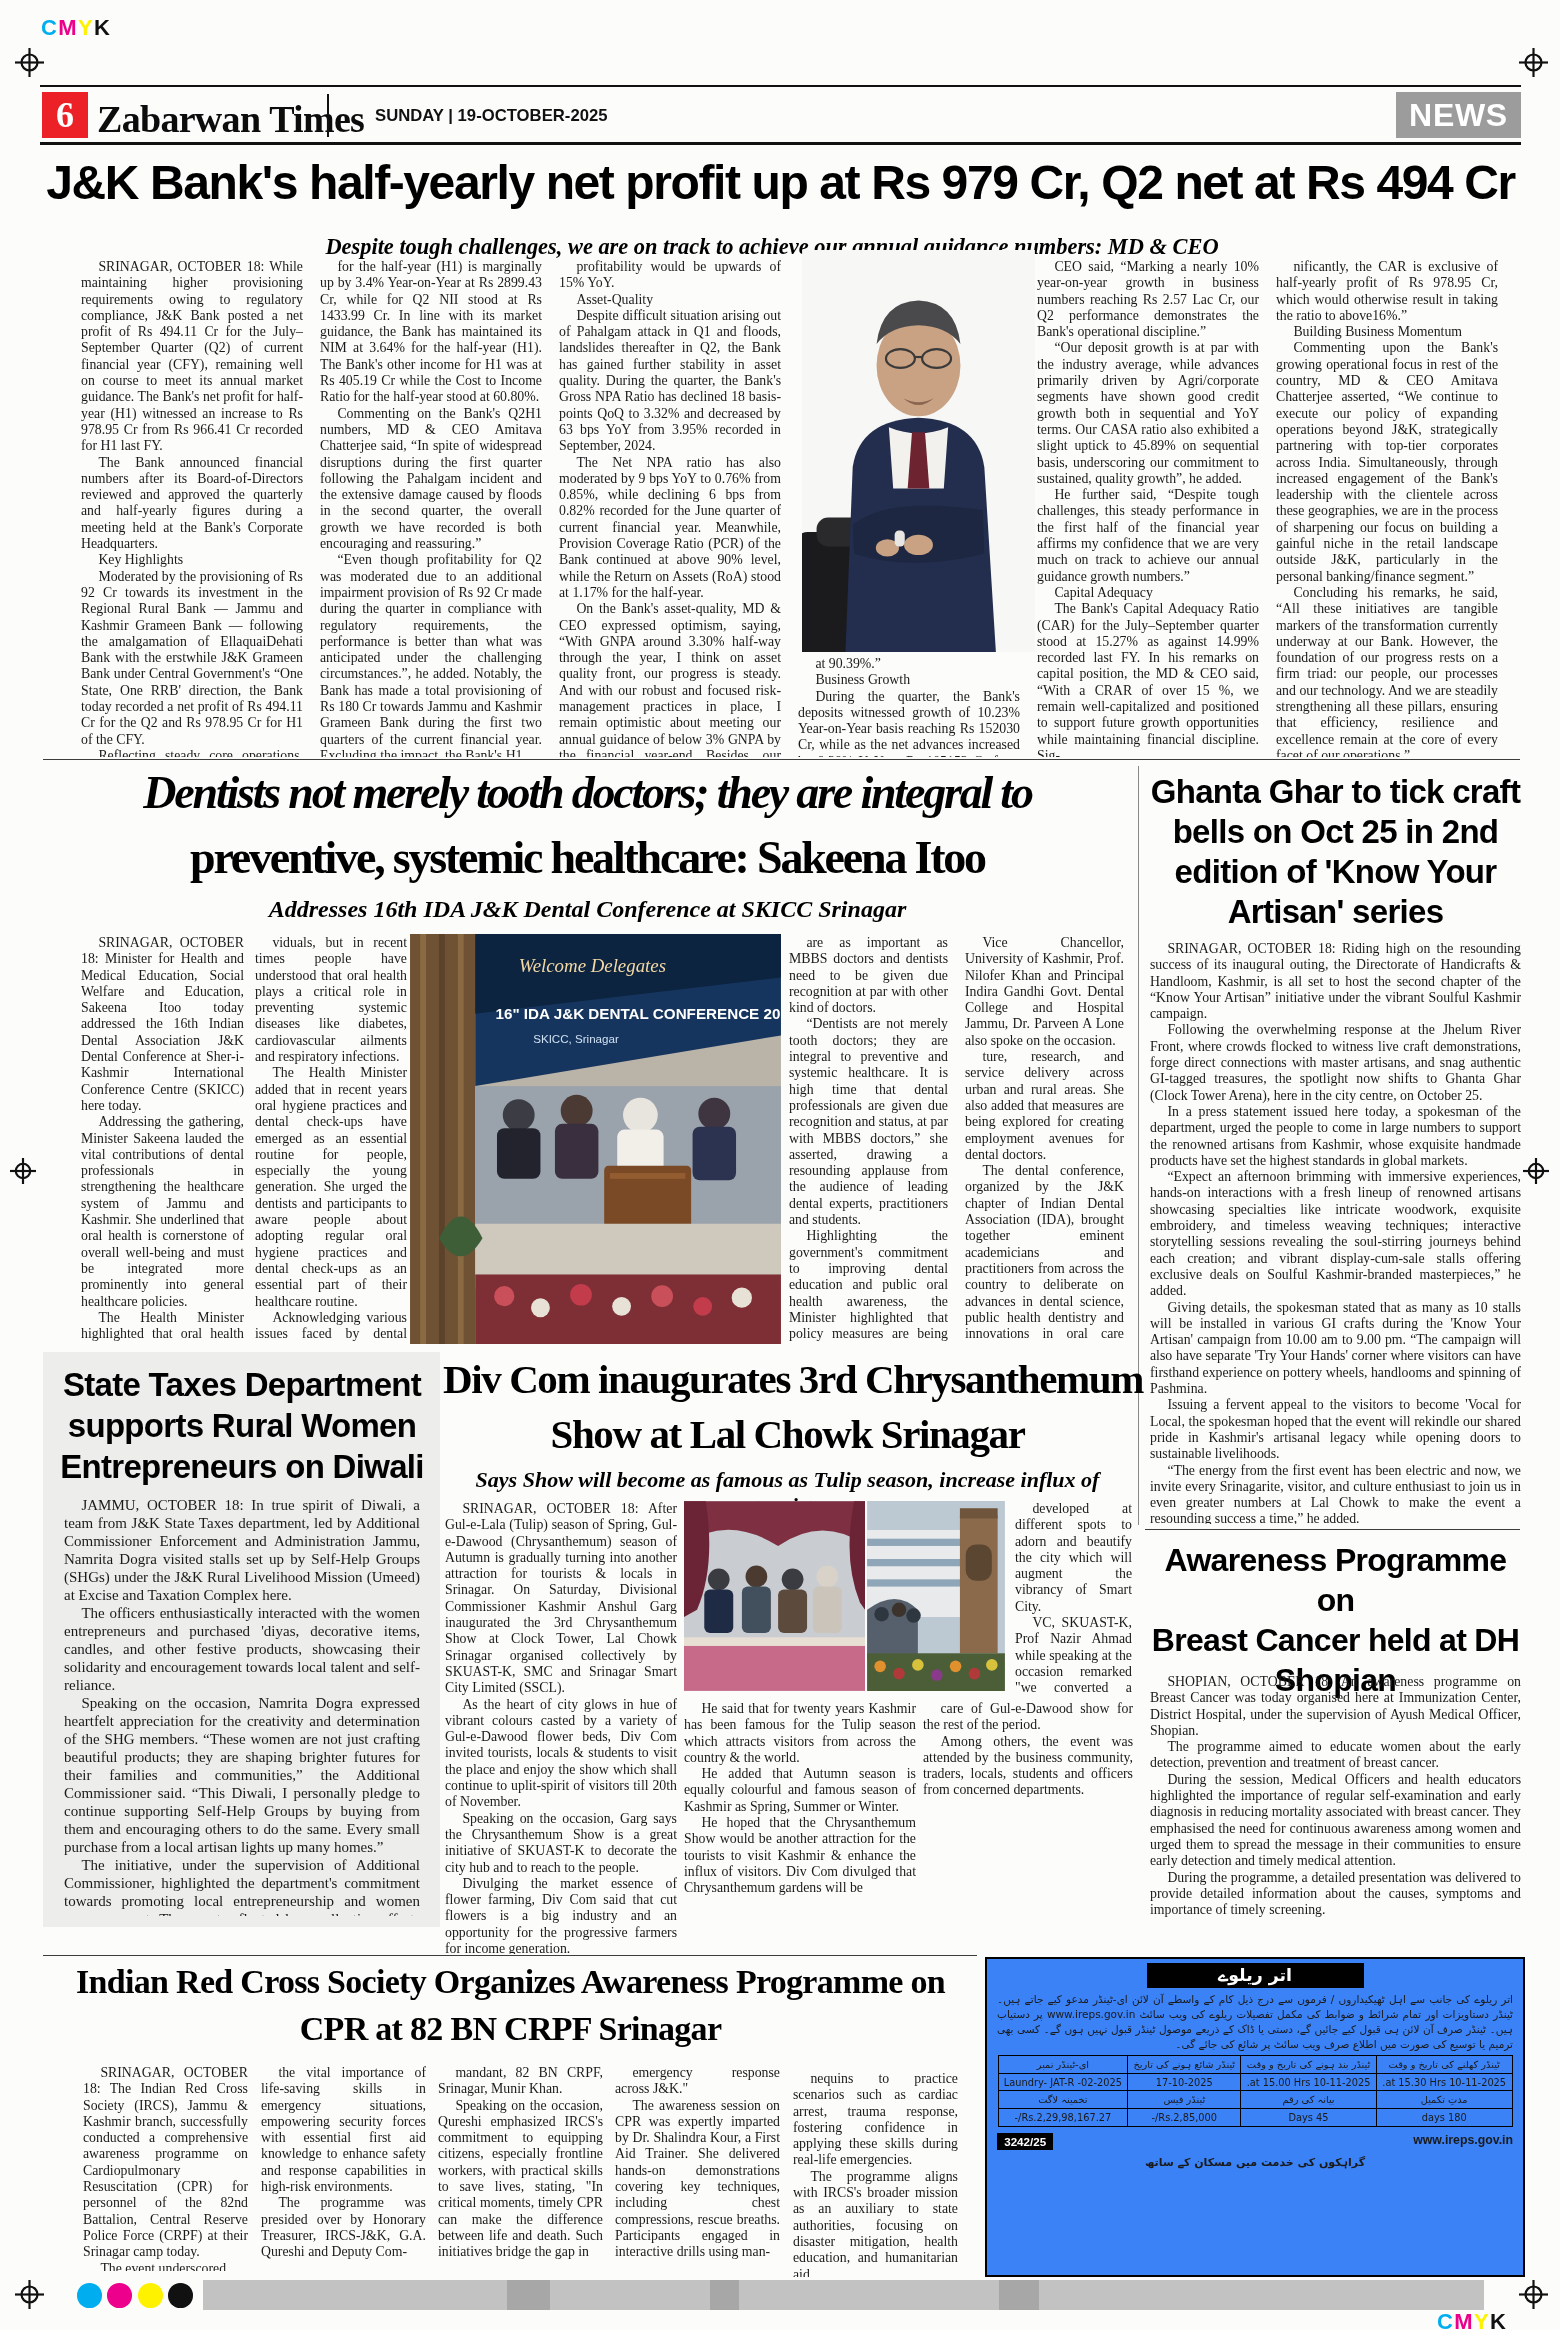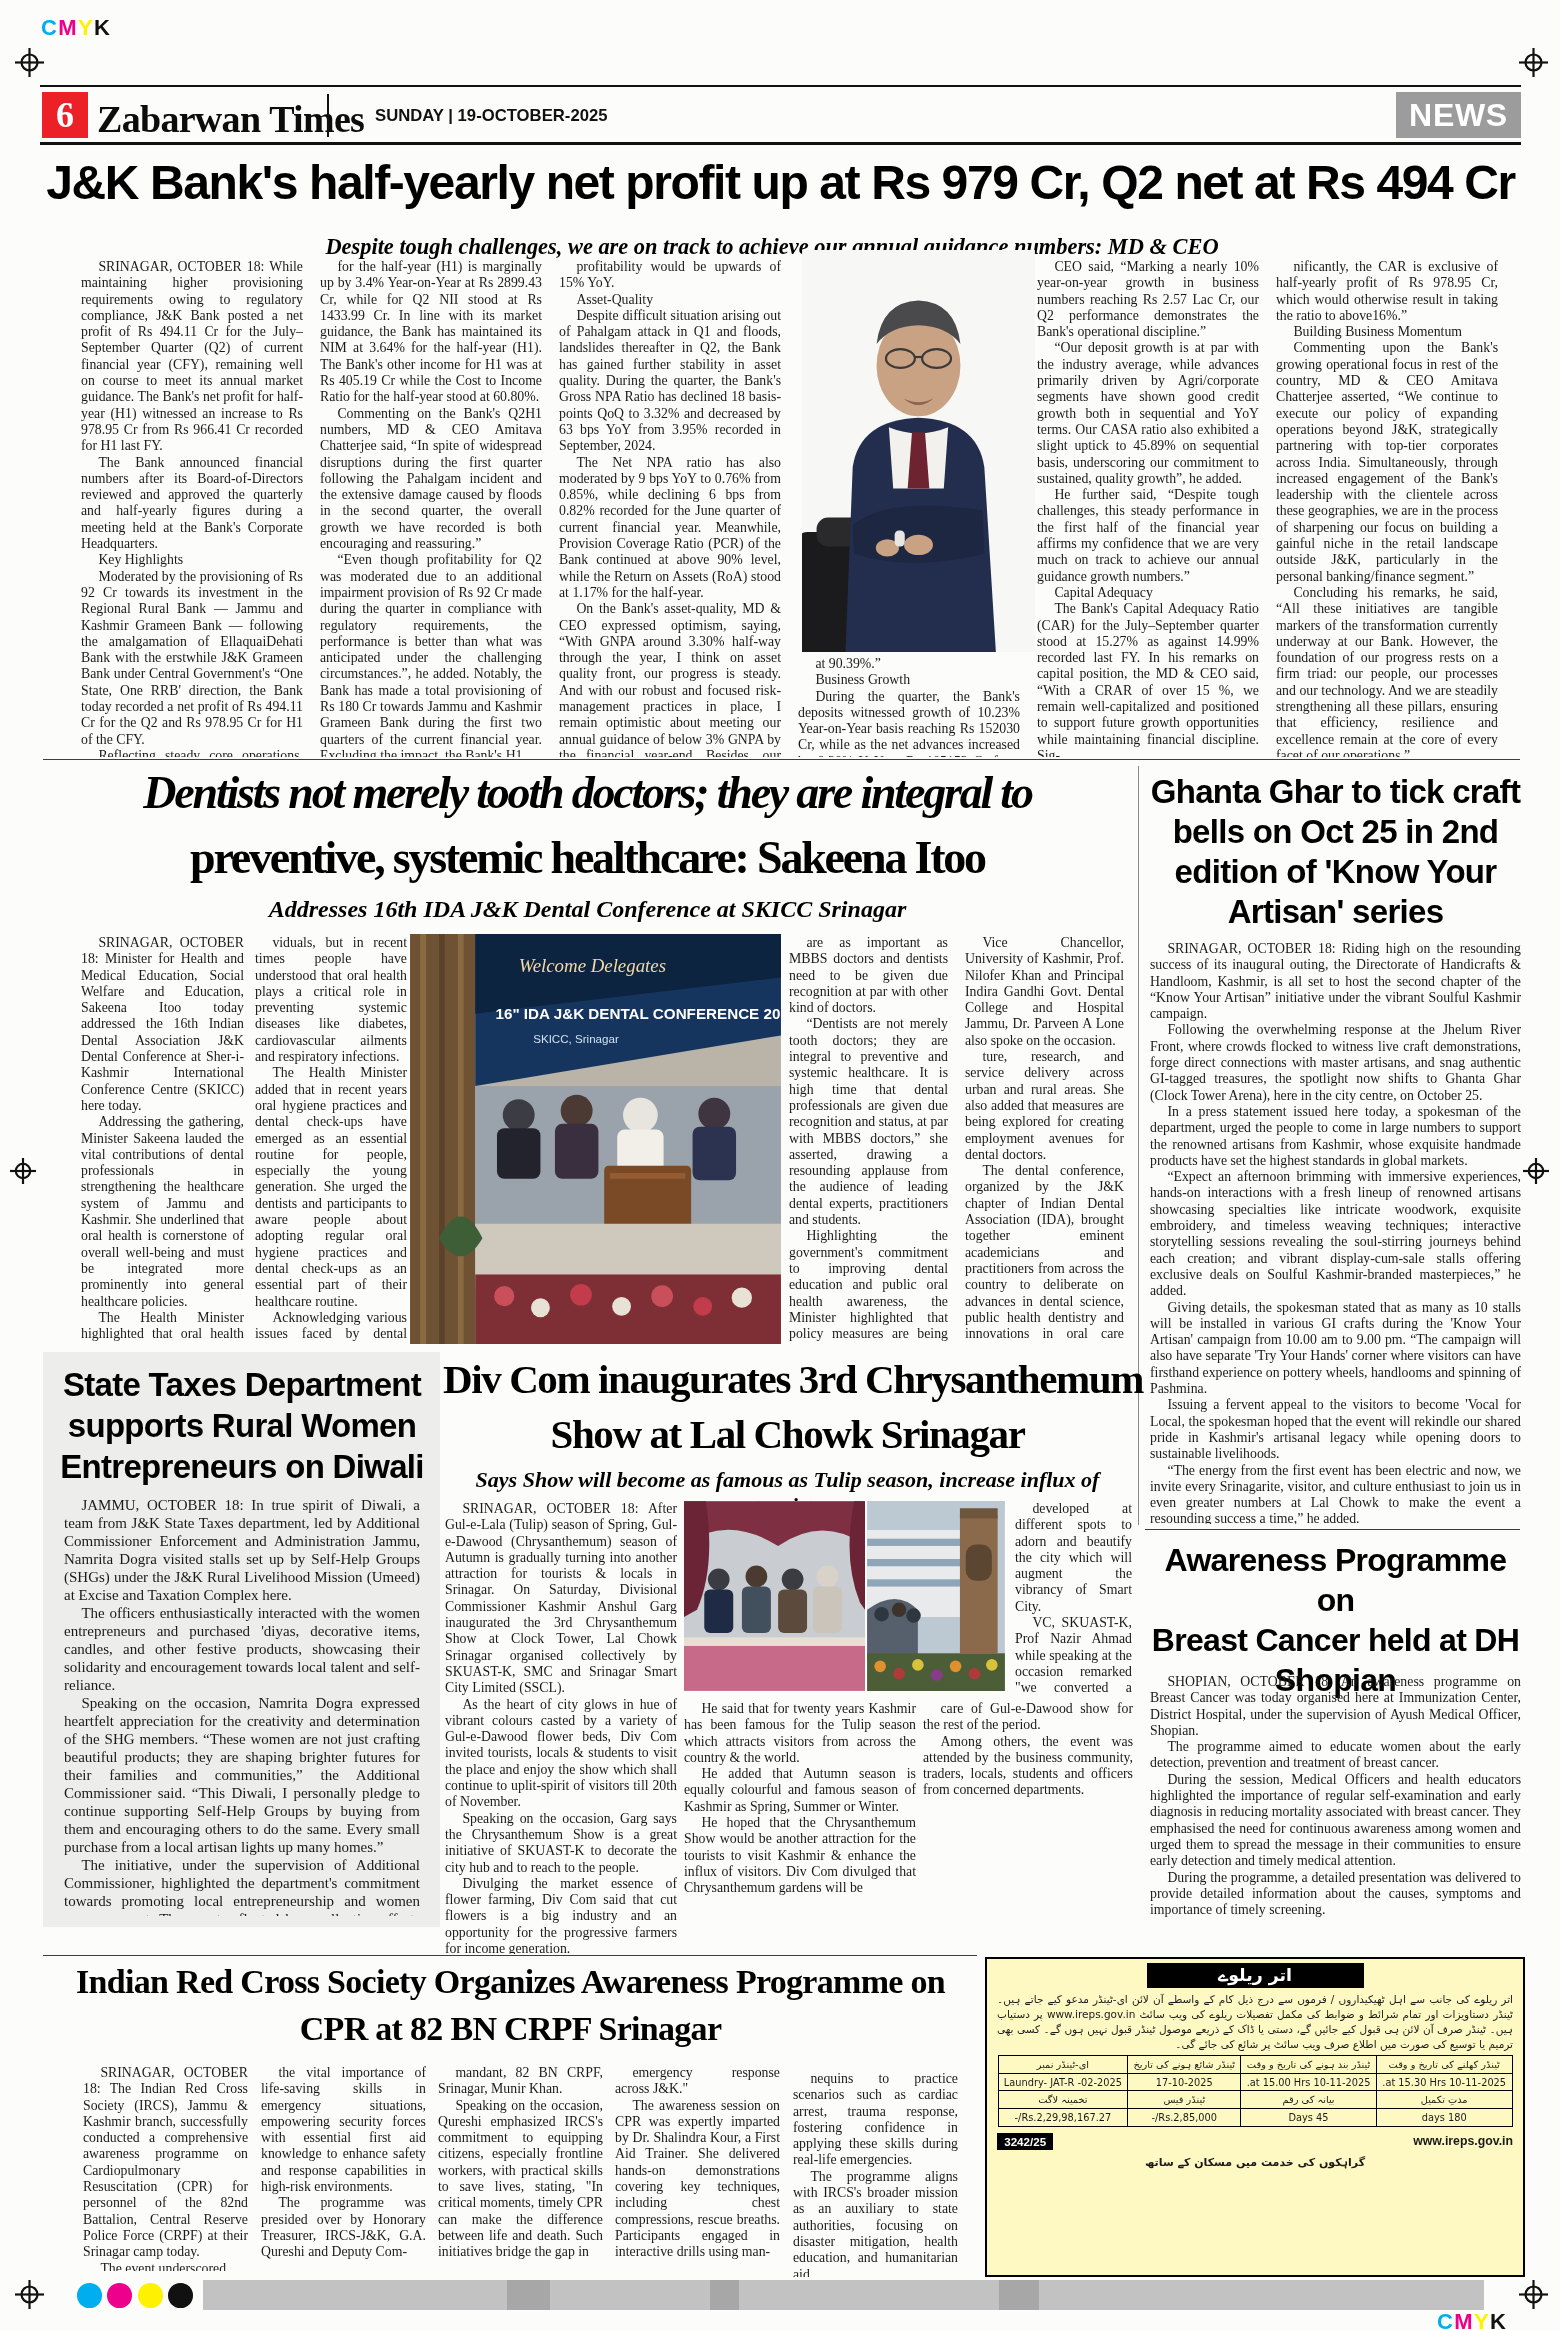--- a/index.html
+++ b/index.html
@@ -27,21 +27,21 @@
   
   .col{overflow:hidden;text-align:justify;}
   .col p{margin:0;text-indent:17.4px;}
   .body-19 p{font-size:13.8px;line-height:16.3px;}
   .body-19n{font-size:13.8px;line-height:16.3px;}
   .body-20 p{font-size:15px;line-height:18px;}
   .vr{background:#8a8a8a;width:1.4px;}
   .hr2{background:#3d3d3d;height:1.4px;}
   .gray-panel{background:#ededeb;}
   
-  .ad-box{border:2.2px solid #000;background:#fef9c3;}
+  .ad-box{border:2.2px solid #000;background:#3b82f6;}
   .ad-header{background:#000;color:#fff;font-size:17.4px;font-weight:bold;text-align:center;font-family:"DejaVu Sans",sans-serif;}
   .ad-urdu{direction:rtl;text-align:justify;font-family:"DejaVu Sans",sans-serif;font-size:10.5px;line-height:15px;}
   .ad-table{border-collapse:collapse;width:100%;direction:rtl;}
   .ad-table td{border:1.4px solid #000;font-family:"DejaVu Sans",sans-serif;font-size:9.8px;padding:2.9px 3.6px;text-align:center;}
   .ad-badge{background:#000;color:#fff;font-family:"Liberation Sans",sans-serif;font-weight:bold;font-size:11.6px;padding:2.2px 7.2px;display:inline-block;}
   .ad-bottom{direction:rtl;font-family:"DejaVu Sans",sans-serif;font-size:11px;font-weight:bold;text-align:center;}
   .footer-bar{background:#c2c2c2;}
   .footer-seg{background:#a7a7a7;}
 </style>
 </head>
@@ -363,21 +363,21 @@
       <td>تخمینہ لاگت</td>
     </tr>
     <tr>
       <td>180 days</td>
       <td>45 Days</td>
       <td>Rs.2,85,000/-</td>
       <td>Rs.2,29,98,167.27/-</td>
     </tr>
   </tbody>
     </table>
-  <div style="display:flex;justify-content:space-between;align-items:center;margin:5.8px 10px 0 10px;">
+  <div style="display:flex;justify-content:space-between;margin:5.8px 10px 0 10px;">
     <span class="ad-badge">3242/25</span>
     <span style="font-family:'Liberation Sans',sans-serif;font-weight:bold;font-size:12.3px;">www.ireps.gov.in</span>
   </div>
   <div class="ad-bottom" style="margin-top:5.8px;">گراہکوں کی خدمت میں مسکان کے ساتھ</div>
 </div>
 
 <svg class="abs" style="left:14.5px;top:2280px;" width="29" height="29" viewBox="0 0 40 40">
     <circle cx="20" cy="20" r="11" fill="none" stroke="#111" stroke-width="3"></circle>
     <line x1="0" y1="20" x2="40" y2="20" stroke="#111" stroke-width="3"></line>
     <line x1="20" y1="0" x2="20" y2="40" stroke="#111" stroke-width="3"></line>

